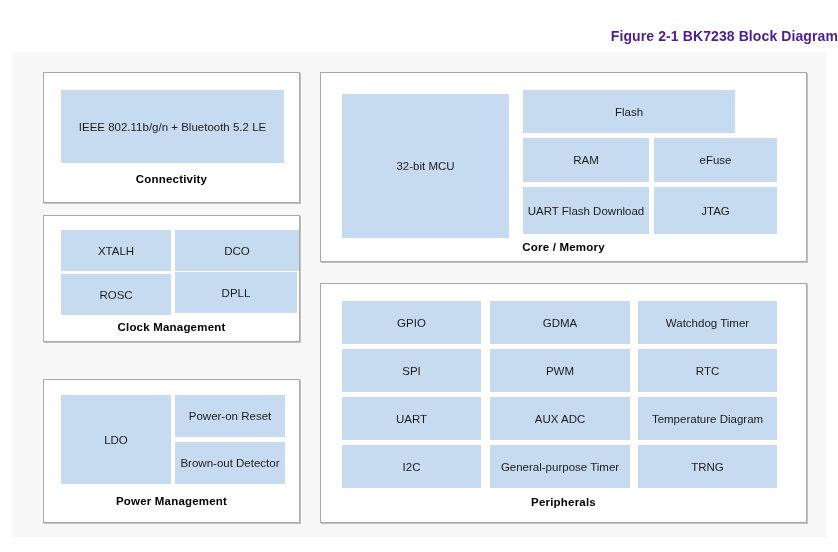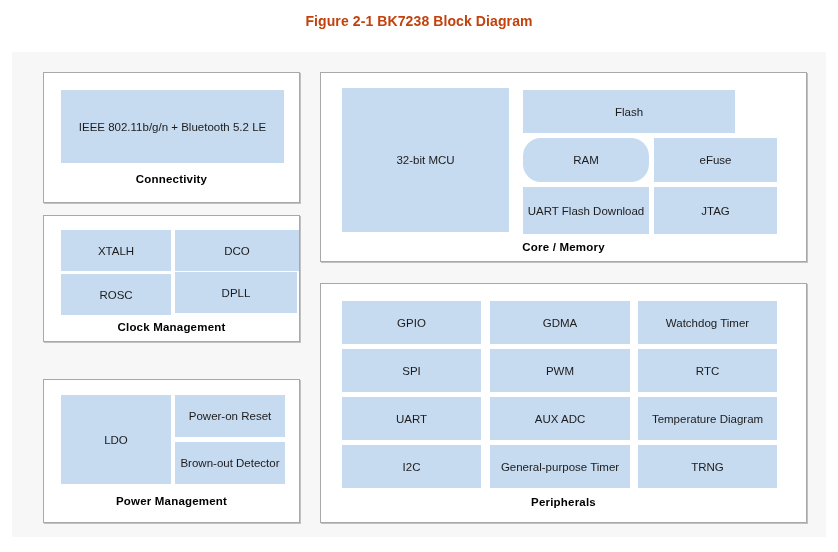--- a/index.html
+++ b/index.html
@@ -9,26 +9,26 @@
   }
   body {
     width: 838px;
     height: 552px;
     overflow: hidden;
     font-family: "Liberation Sans", sans-serif;
     color: #1a1a1a;
   }
 
   #figure-title {
-    text-align: center;
+    text-align: right;
     font-size: 14px;
     font-weight: bold;
-    color: #c2410c;
+    color: #4c1d95;
     letter-spacing: 0.1px;
-    padding-top: 11px;
+    padding-top: 26px;
     height: 20px;
     line-height: 20px;
   }
 
   #canvas {
     position: absolute;
     left: 12px;
     top: 52px;
     width: 814px;
     height: 485px;
@@ -96,23 +96,23 @@
   </div>
 
   <div class="panel" id="panel-power">
     <div class="blk" style="left:17px; top:15px; width:110px; height:89px;">LDO</div>
     <div class="blk" style="left:131px; top:15px; width:110px; height:42px;">Power-on Reset</div>
     <div class="blk" style="left:131px; top:62px; width:110px; height:42px;">Brown-out Detector</div>
     <div class="panel-caption" style="top:115px;">Power Management</div>
   </div>
 
   <div class="panel" id="panel-core">
-    <div class="blk" style="left:21px; top:15px; width:167px; height:144px;">32-bit MCU</div>
+    <div class="blk" style="left:21px; top:21px; width:167px; height:144px;">32-bit MCU</div>
     <div class="blk" style="left:202px; top:17px; width:212px; height:43px;">Flash</div>
-    <div class="blk" style="left:202px; top:65px; width:126px; height:44px;border-radius:18px;">RAM</div>
+    <div class="blk" style="left:202px; top:65px; width:126px; height:44px;">RAM</div>
     <div class="blk" style="left:333px; top:65px; width:123px; height:44px;">eFuse</div>
     <div class="blk" style="left:202px; top:114px; width:126px; height:47px;">UART Flash Download</div>
     <div class="blk" style="left:333px; top:114px; width:123px; height:47px;">JTAG</div>
     <div class="panel-caption" style="top:168px;">Core / Memory</div>
   </div>
 
   <div class="panel" id="panel-periph">
 
     <div class="blk" style="left:21px; top:17px; width:139px; height:43px;">GPIO</div>
     <div class="blk" style="left:169px; top:17px; width:140px; height:43px;">GDMA</div>

